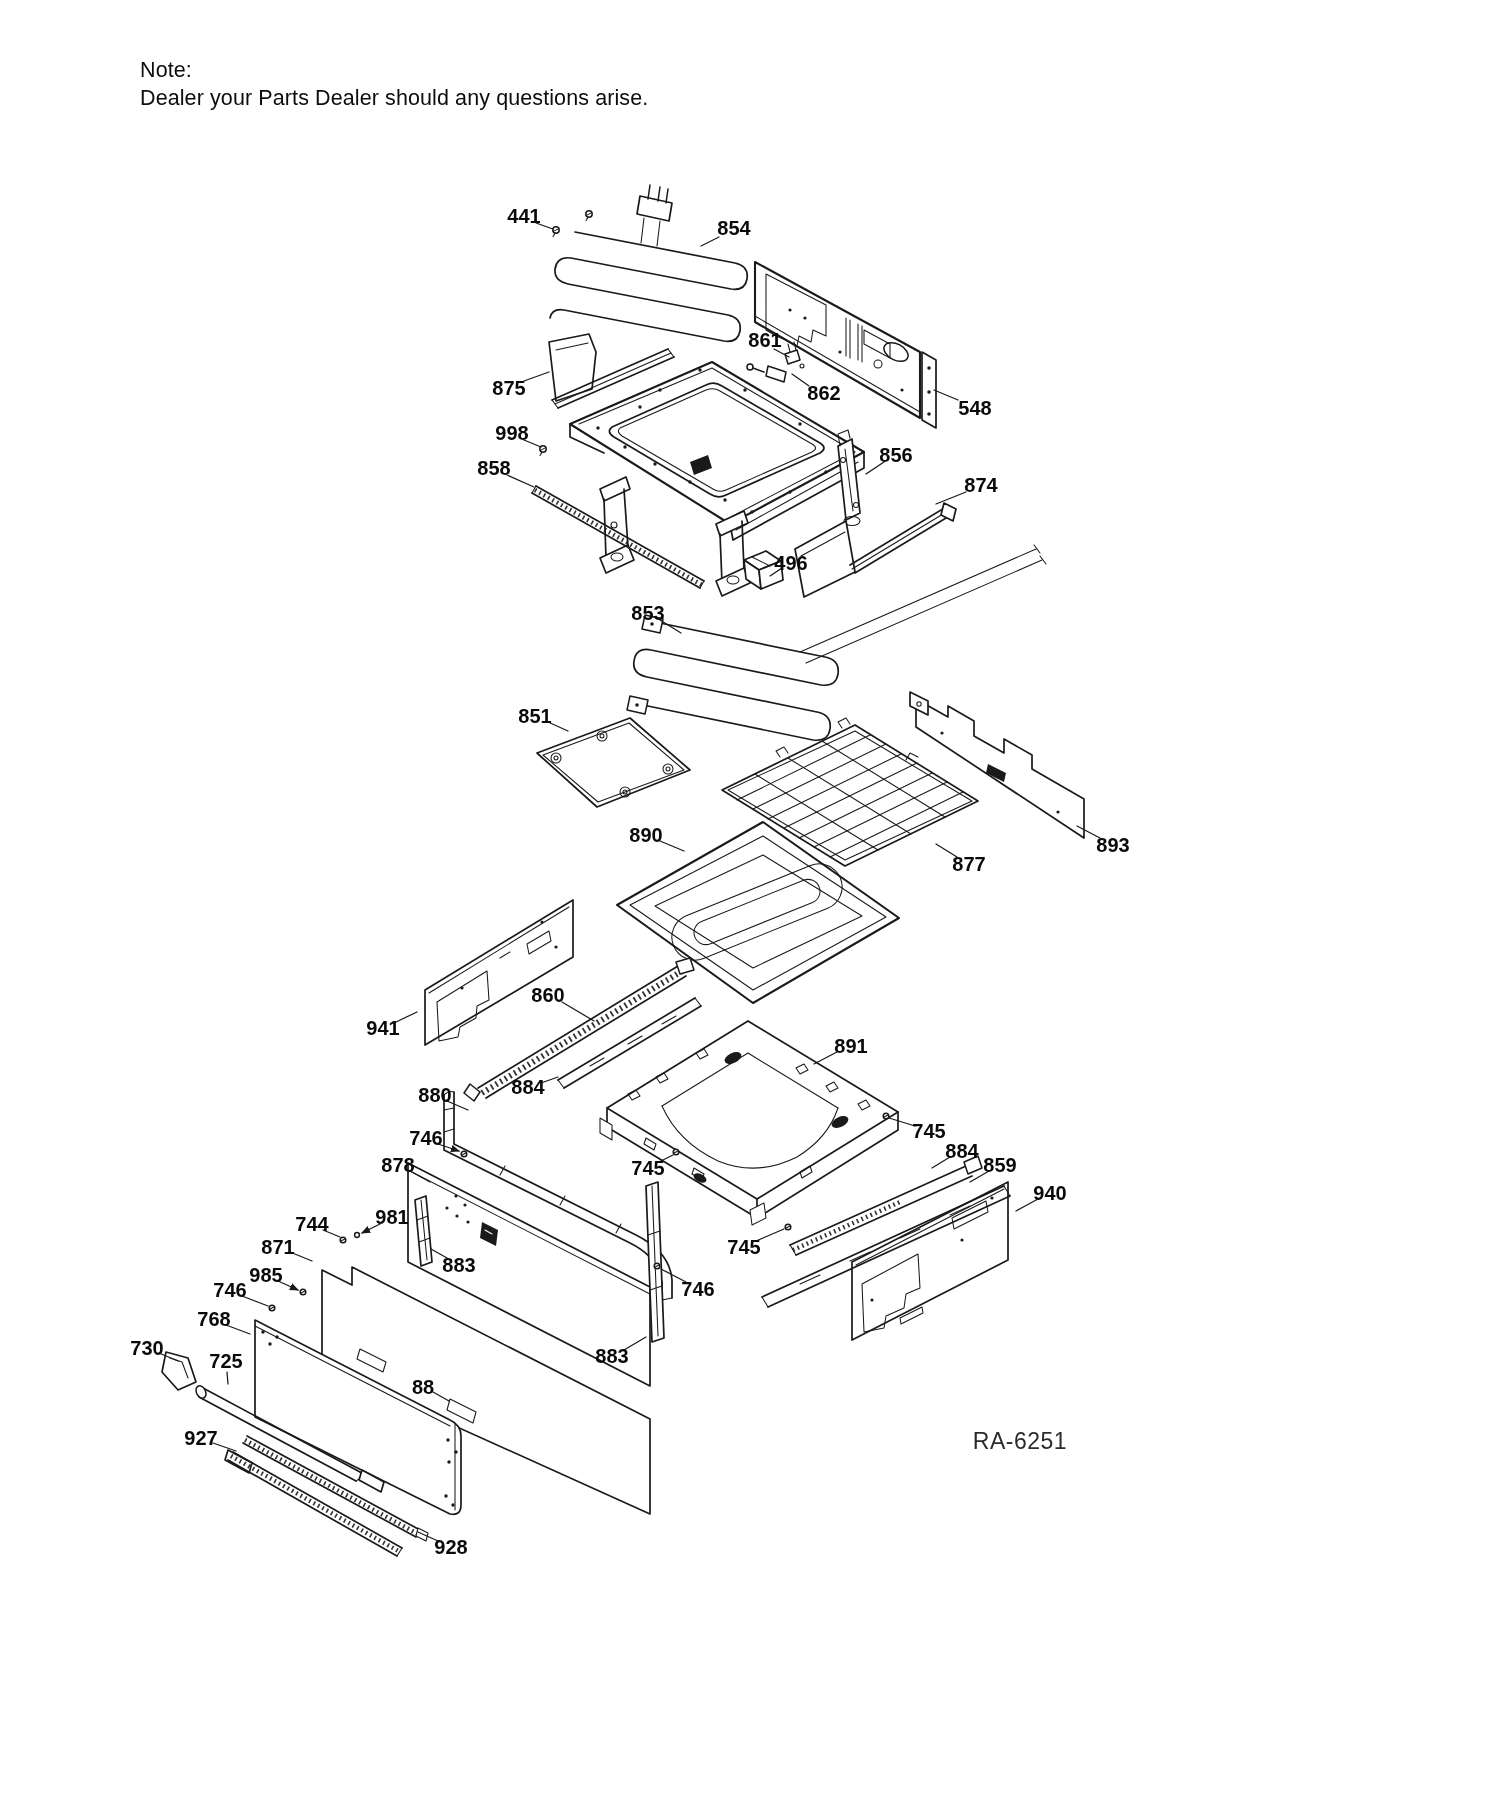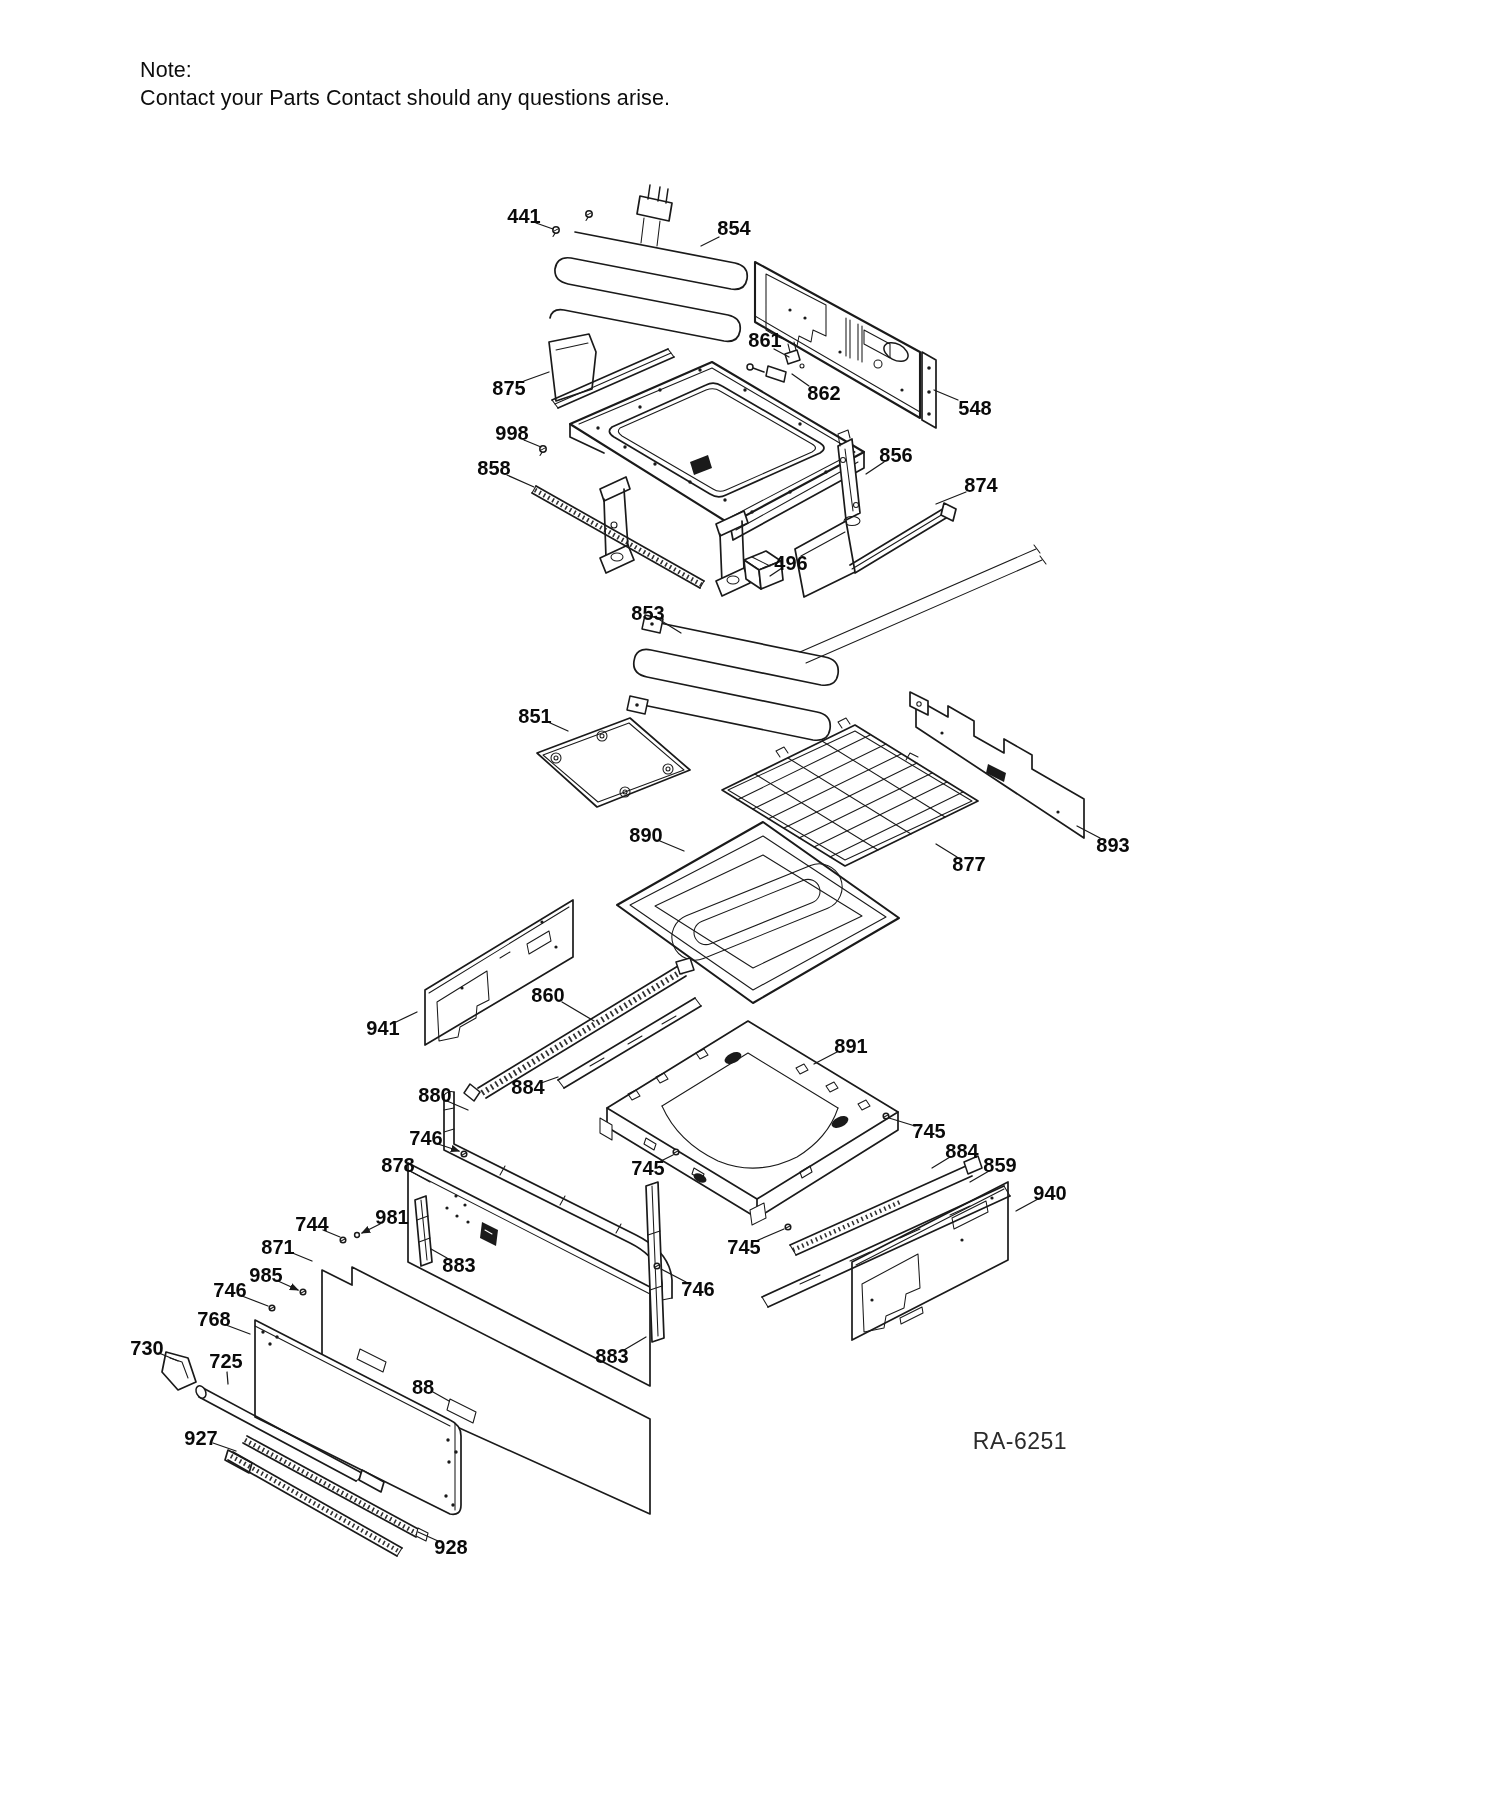--- a/index.html
+++ b/index.html
@@ -24,21 +24,21 @@
        fill:#2b2b2b;stroke:none;letter-spacing:.5px;}
   svg line.leader{stroke:#1a1a1a;stroke-width:1.25;}
 </style>
 </head>
 <body>
 
 <div class="canvas">
 
   <div class="note">
     <div>Note:</div>
-    <div>Contact your Parts Contact should any questions arise.</div>
+    <div>Dealer your Parts Dealer should any questions arise.</div>
   </div>
 
   <svg class="diagram" viewBox="0 0 1500 1809" xmlns="http://www.w3.org/2000/svg">
     <defs>
       <marker id="arrowhead" markerWidth="9" markerHeight="8" refX="6.5" refY="3" orient="auto">
         <path d="M0,0 L7.5,3 L0,6 Z" class="fd"></path>
       </marker>
     </defs>
 
     <g>

